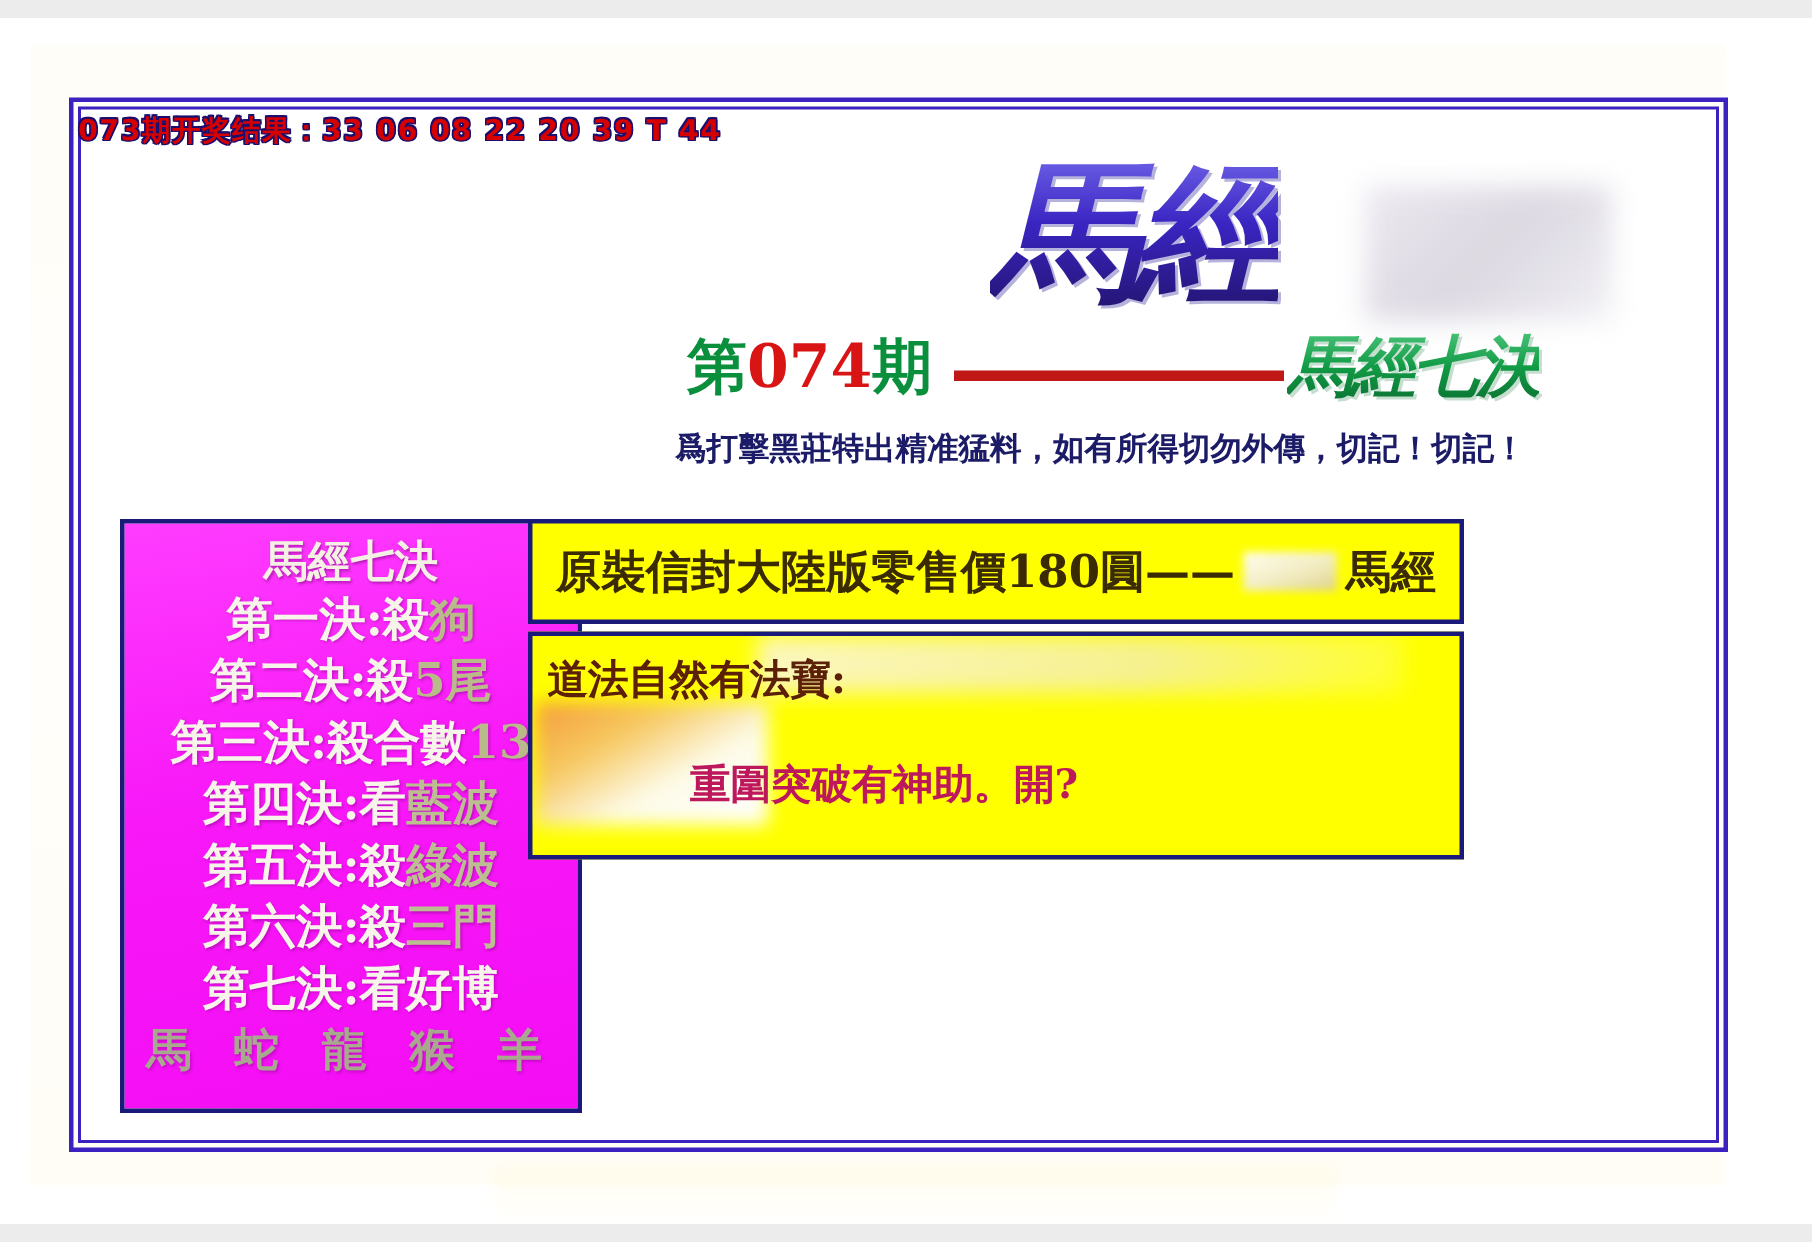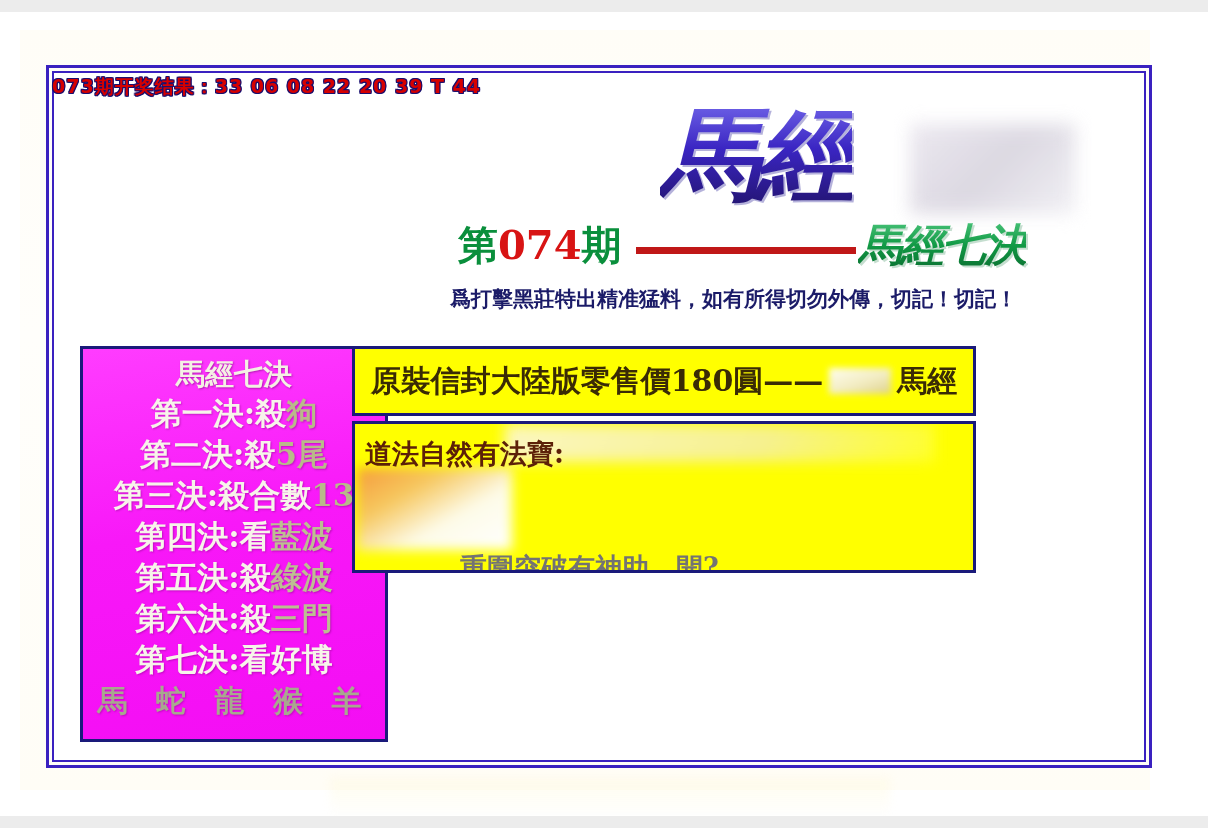--- a/index.html
+++ b/index.html
@@ -217,21 +217,21 @@
   }
   .y-blur-left{
     position:absolute;left:2px;top:44px;width:155px;height:82px;
     background:linear-gradient(150deg,#f59a3c 0%,#f6c65c 30%,#fdfbe8 62%,#ffffff 100%);
     filter:blur(6px);
   }
   .y-poem{
     position:absolute;left:105px;top:82px;
     font-family:"DejaVu Serif","Liberation Serif",serif;
     font-weight:bold;font-size:27px;line-height:36px;
-    color:#737373;white-space:nowrap;margin-top:44px;
+    color:#be185d;white-space:nowrap;
   }
 
   .footer-fade{
     position:absolute;left:330px;top:766px;width:560px;height:40px;
     background:linear-gradient(180deg,rgba(255,250,225,.55),rgba(255,255,255,0));
     filter:blur(4px);
   }
   .bottombar{
     position:absolute;left:0;top:816px;width:1208px;height:12px;
     background:#ececec;

